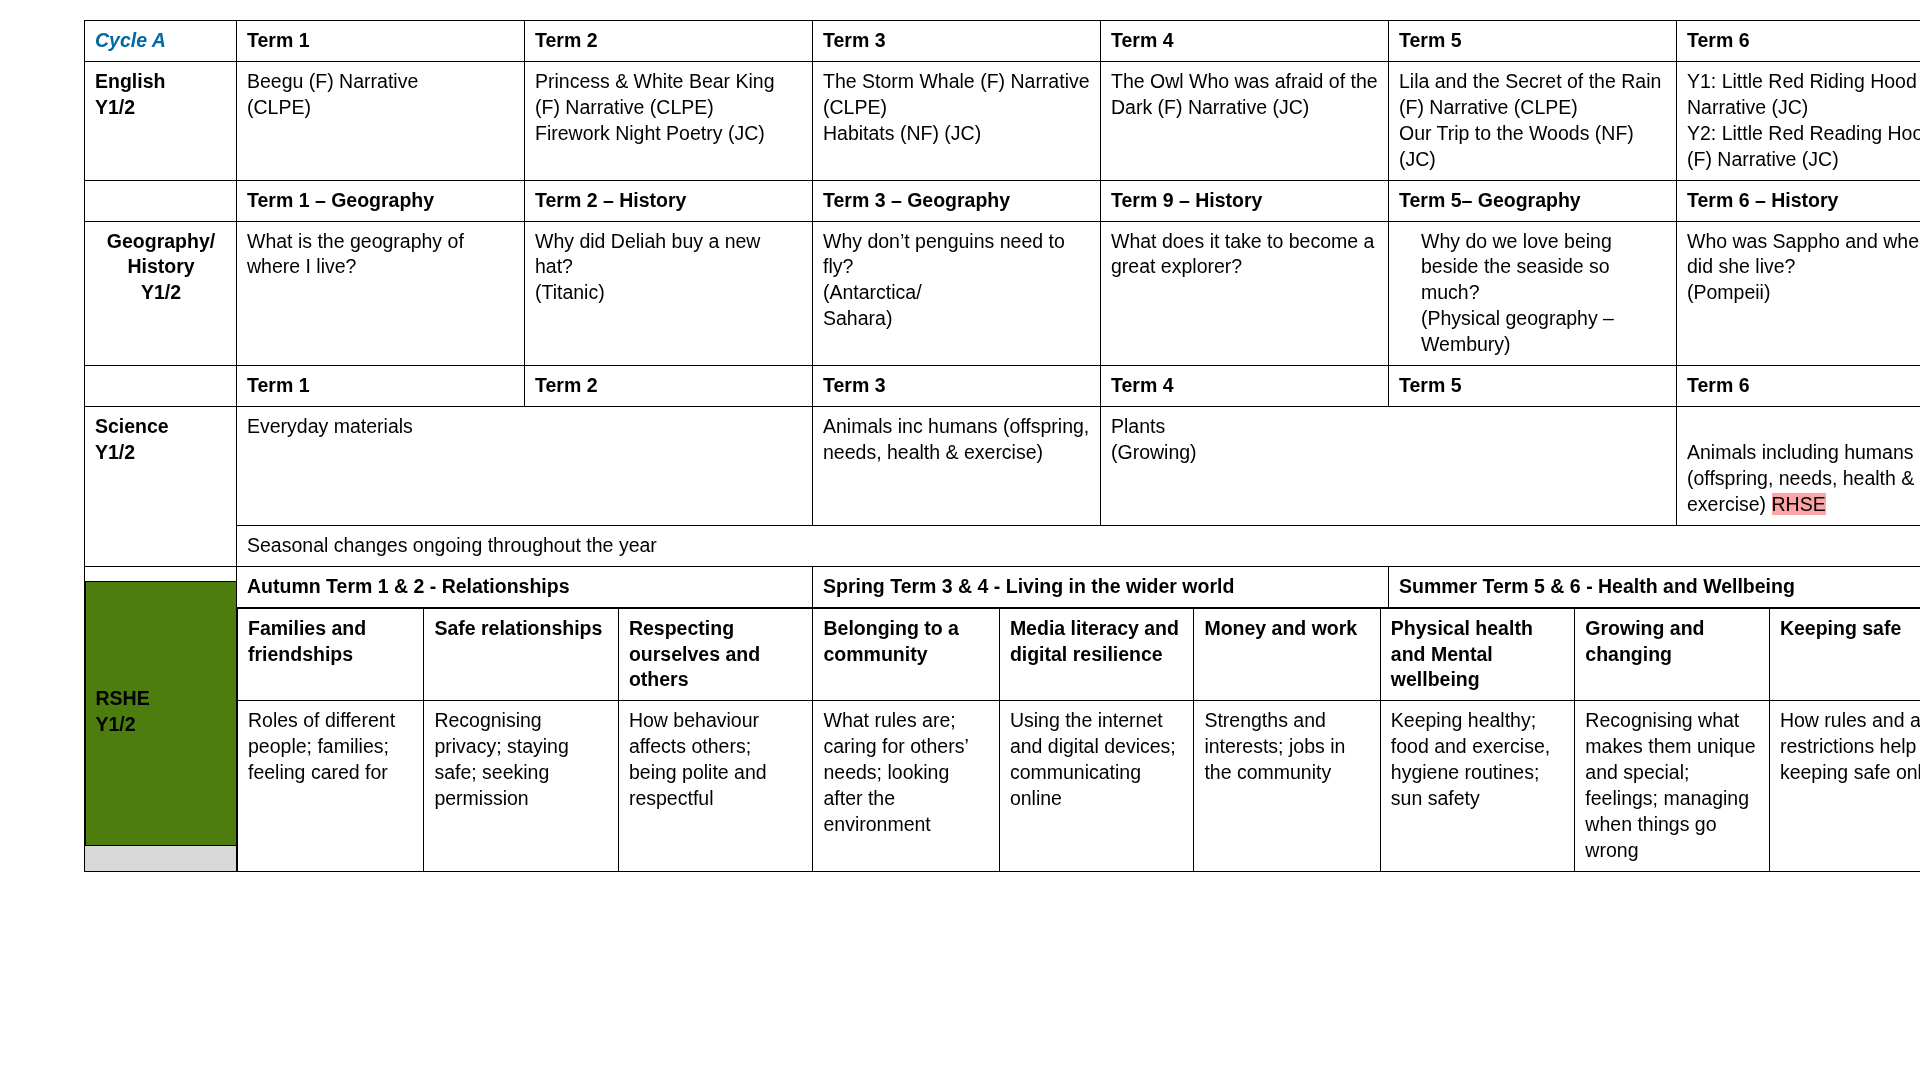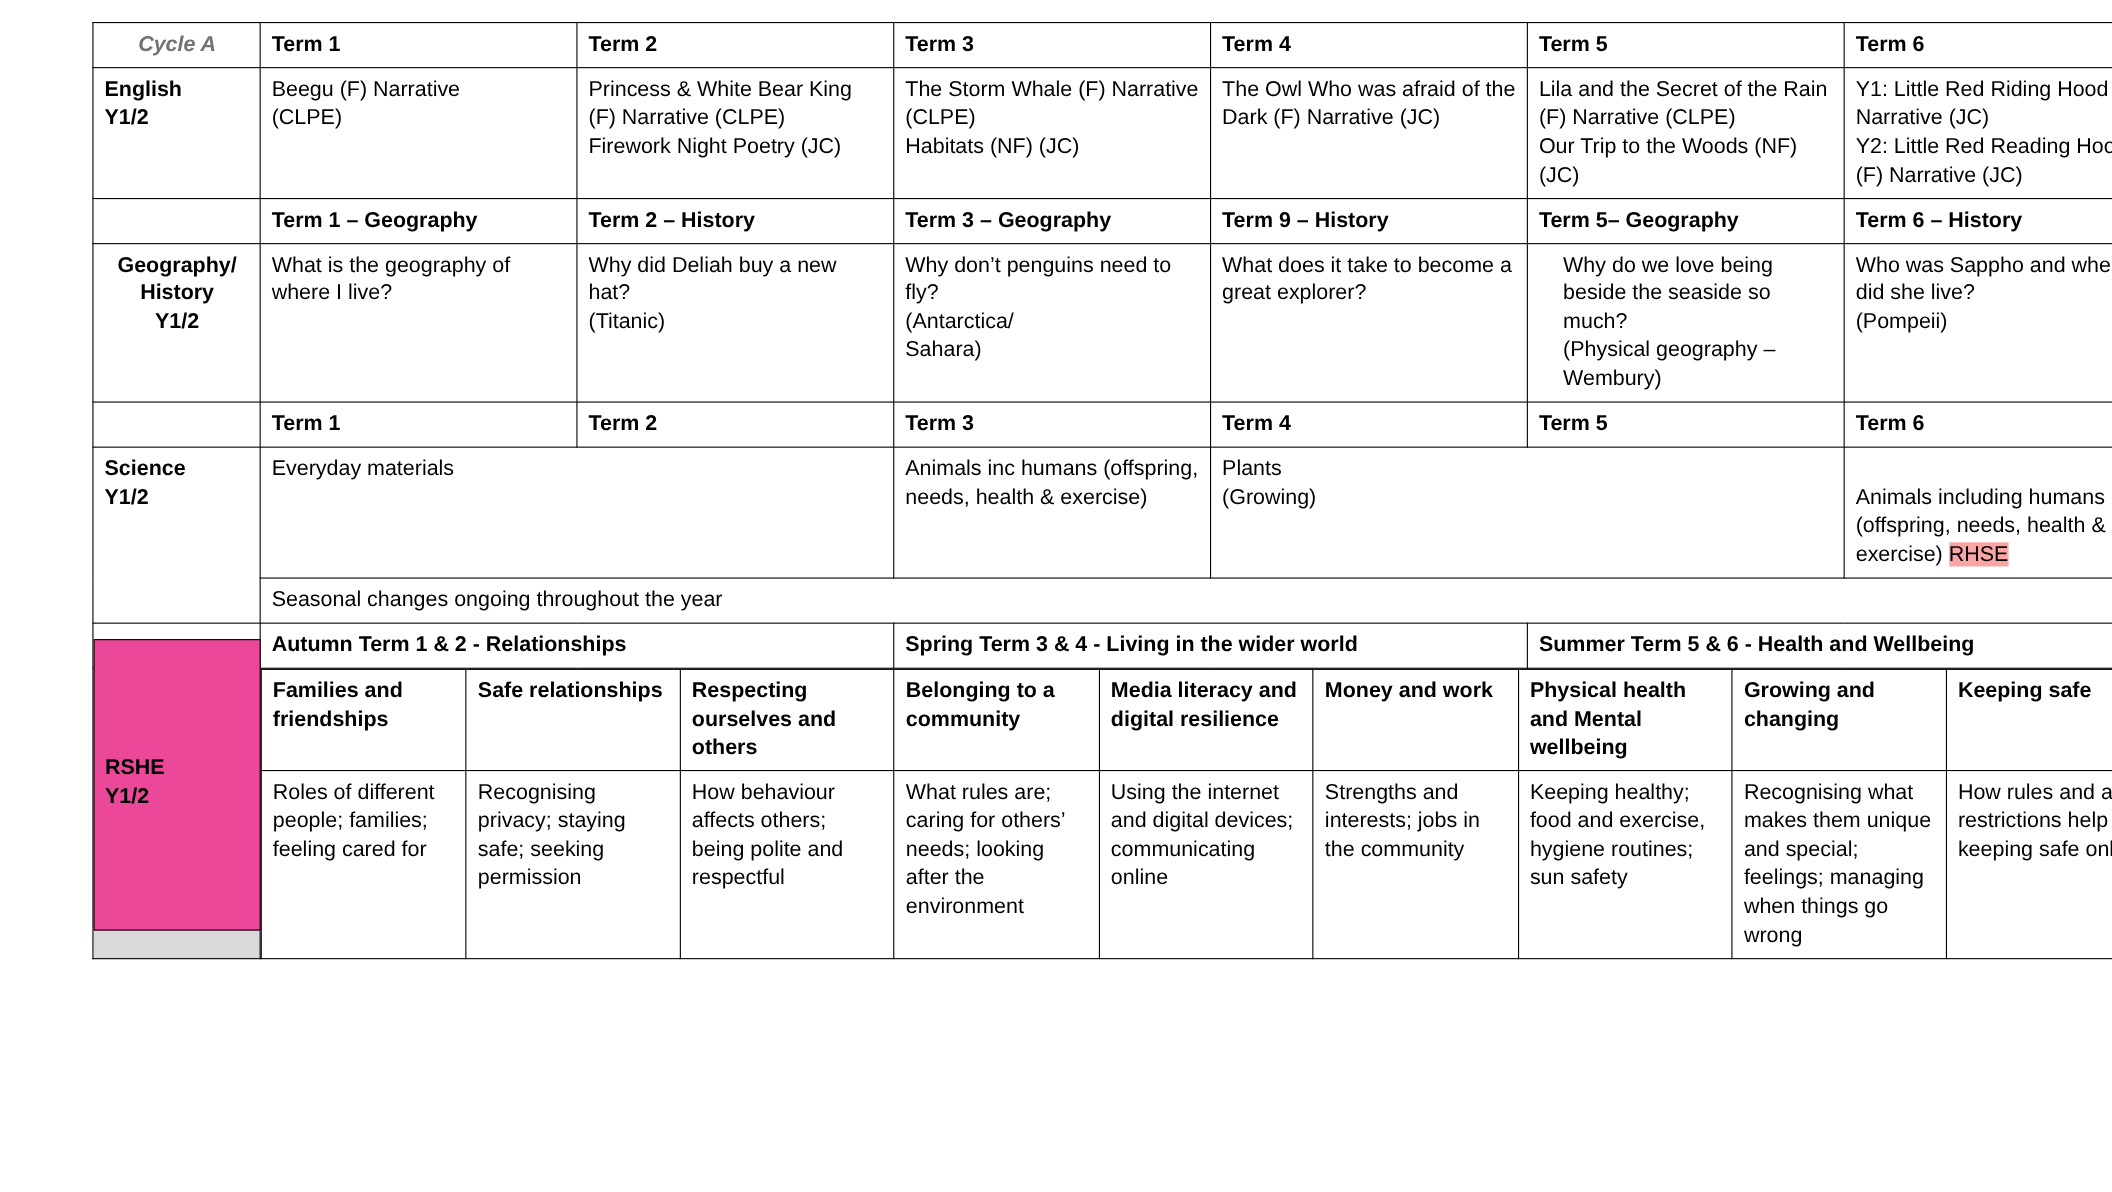--- a/index.html
+++ b/index.html
@@ -45,22 +45,21 @@
     padding-bottom: 6px;
     white-space: nowrap;
   }
   .hdr-blank {
     background: #d9d9d9;
   }
   .cycle {
     background: #d9d9d9;
     font-weight: bold;
     font-style: italic;
-    color: #737373;
-    text-align: center;
+    color: #0369a1;
   }
   .subject {
     font-weight: bold;
     background: #ffffff;
   }
   .blue {
     background: #c3d5ec;
   }
   .band {
     background: #d9d9d9;
@@ -228,15 +227,15 @@
                 <td class="nl">How rules and age restrictions help us; keeping safe online</td>
               </tr>
             </tbody>
           </table>
         </td>
       </tr>
 
     </tbody>
   </table>
 
-  <div id="rshe-lead" style="position: absolute; left: 84.5px; width: 152px; box-sizing: border-box; border: 1px solid rgb(0, 0, 0); background: #ec4899; font-weight: bold; padding: 104px 9px 7px 10px; font-size: 19.5px; line-height: 1.33; white-space: pre-line; display: block; top: 581.172px; height: 264.797px;">RSHE
+  <div id="rshe-lead" style="position: absolute; left: 84.5px; width: 152px; box-sizing: border-box; border: 1px solid rgb(0, 0, 0); background: #4d7c0f; font-weight: bold; padding: 104px 9px 7px 10px; font-size: 19.5px; line-height: 1.33; white-space: pre-line; display: block; top: 581.172px; height: 264.797px;">RSHE
 Y1/2</div>
 </div>
 
 </body></html>

